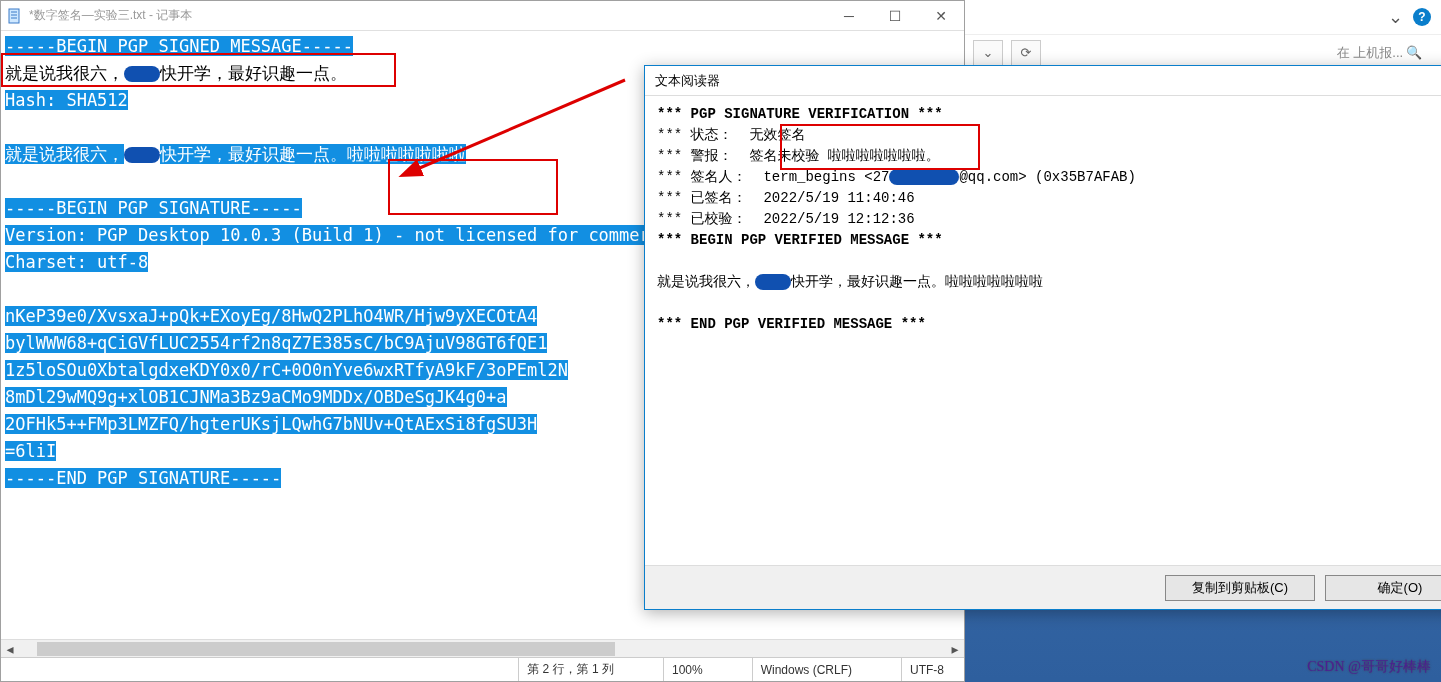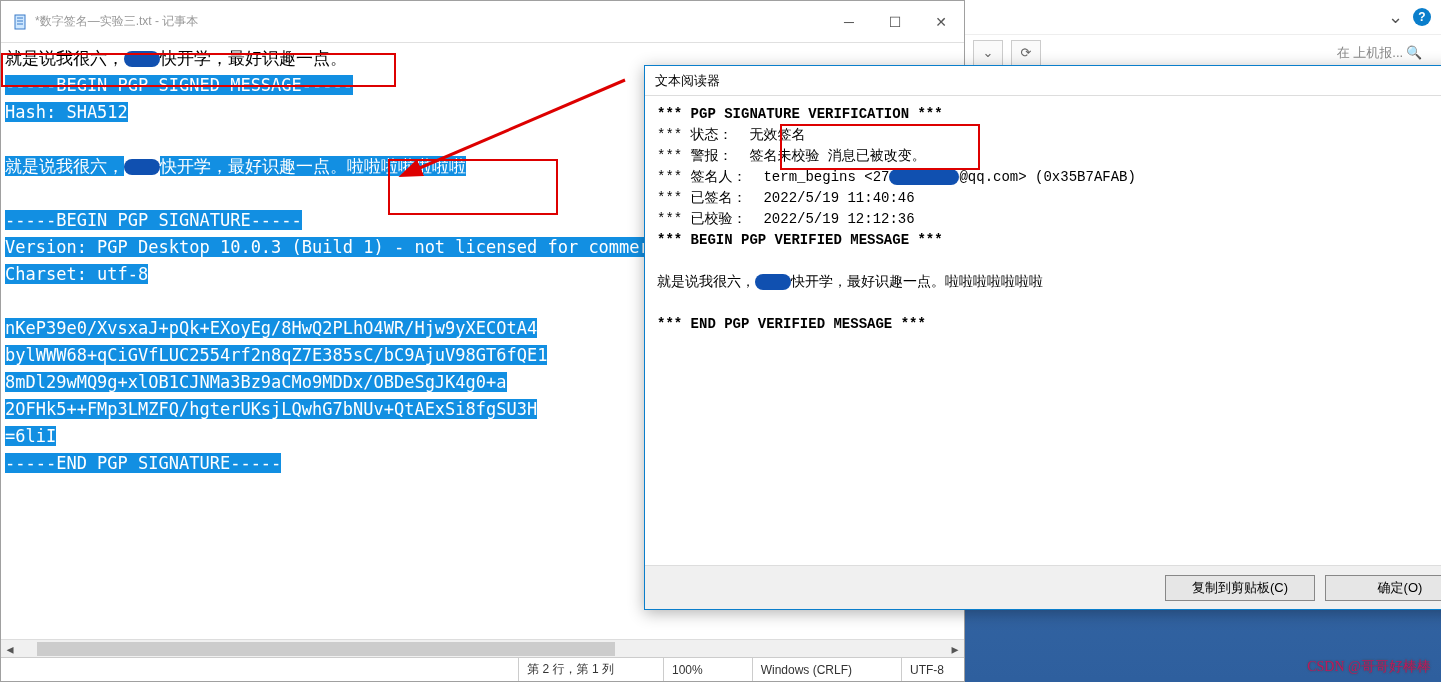--- a/index.html
+++ b/index.html
@@ -1,19 +1,19 @@
 <!DOCTYPE html>
 <html><head>
 <meta charset="utf-8">
 <style>
   * { box-sizing: border-box; margin: 0; padding: 0; }
   body { width: 1441px; height: 682px; font-family: "Segoe UI", "Microsoft YaHei", sans-serif; font-size: 14px; background: #fff; position: relative; overflow: hidden; }
   
   .notepad { position: absolute; left: 0; top: 0; width: 965px; height: 682px; border: 1px solid #a0a0a0; background: #fff; display: flex; flex-direction: column; }
-  .titlebar { display: flex; align-items: center; height: 42px; background: #fff; padding-left: 12px; color: #999; border-bottom: 1px solid #e0e0e0; }
+  .titlebar { display: flex; align-items: center; height: 30px; background: #fff; padding-left: 6px; color: #999; border-bottom: 1px solid #e0e0e0; }
   .titlebar .icon { width: 16px; height: 16px; margin-right: 6px; display: inline-flex; align-items: center; justify-content: center; }
   .titlebar .title { flex: 1; font-size: 12px; }
   .winbtns { display: flex; }
   .winbtn { width: 46px; height: 30px; display: flex; align-items: center; justify-content: center; color: #555; font-family: sans-serif; }
   .menubar { display: flex; height: 22px; align-items: center; padding-left: 6px; font-size: 12px; color: #333; gap: 2px; border-bottom: 1px solid #e0e0e0;}
   .menubar .mitem { padding: 2px 8px; }
   .editor { flex: 1; position: relative; overflow: hidden; padding: 2px 4px; font-family: Consolas, "Microsoft YaHei", monospace; font-size: 17px; line-height: 27px; }
   .hl { background: #128fe2; color: #fff; }
   .redbox1 { position: absolute; left: 1px; top: 53px; width: 395px; height: 34px; border: 2px solid #d00; pointer-events: none; }
   .redbox2 { position: absolute; left: 388px; top: 159px; width: 170px; height: 56px; border: 2px solid #d00; pointer-events: none; }
@@ -35,21 +35,21 @@
   
   .reader { position: absolute; left: 644px; top: 65px; width: 836px; height: 545px; background: #fff; border: 1px solid #0a7ecb; box-shadow: 0 3px 15px rgba(0,0,0,.3); display:flex; flex-direction:column; }
   .reader .dlg-title { height: 30px; background: #fff; display:flex; align-items:center; padding-left:10px; font-size:13px; border-bottom:1px solid #ddd; }
   .reader .body { flex:1; padding: 8px 12px; font-size: 14px; line-height: 21px; font-family: Liberation Mono, monospace; overflow-y: auto; position:relative;}
   .reader .body .sigredbox { position:absolute; left: 135px; top: 28px; width: 200px; height: 46px; border:2px solid #d00; pointer-events:none;}
   .reader .btnrow { height: 44px; display:flex; justify-content:flex-end; align-items:center; gap: 10px; padding-right: 4px; border-top: 1px solid #ddd; background:#f0f0f0;}
   .reader .btn { min-width: 150px; height: 26px; border:1px solid #888; background:#e6e6e6; font-size:13px; display:flex;align-items:center;justify-content:center;}
   .reader .scrollbar { position:absolute; right:0; top:30px; bottom:44px; width:18px; background:#f0f0f0; border-left:1px solid #ddd;}
   .blob { display:inline-block; width:36px; height:16px; background:#1050b0; border-radius:8px; vertical-align:middle;}
   .blob2 { display:inline-block; width:70px; height:16px; background:#1050b0; border-radius:8px; vertical-align:middle;}
-  .watermark { position:absolute; right: 10px; bottom: 6px; color:#be185d; font-size: 14px; font-family: "Microsoft YaHei"; text-shadow: 0 0 2px #444;}
+  .watermark { position:absolute; right: 10px; bottom: 6px; color:#4c1d95; font-size: 14px; font-family: "Microsoft YaHei"; text-shadow: 0 0 2px #444;}
   .mask-svg { width:16px;height:16px; }
 </style>
 </head>
 <body>
 
 <div class="notepad">
   <div class="titlebar">
     <span class="icon">
       <svg class="mask-svg" viewBox="0 0 16 16">
           <rect x="2" y="1" width="10" height="14" fill="#cfe8ff" stroke="#3a7bc8"></rect>
@@ -59,32 +59,33 @@
         </svg>
     </span>
     <span class="title">*数字签名—实验三.txt - 记事本</span>
     <div class="winbtns">
       <div class="winbtn">─</div>
       <div class="winbtn">☐</div>
       <div class="winbtn">✕</div>
     </div>
   </div>
   <div class="editor">
+    <div><span class="hl">-----BEGIN PGP SIGNED MESSAGE-----</span></div>
     <div><span>就是说我很六，</span><span class="blob"></span><span>快开学，最好识趣一点。</span></div>
-    <div><span class="hl">-----BEGIN PGP SIGNED MESSAGE-----</span></div>
     <div><span class="hl">Hash: SHA512</span></div>
     <div>&nbsp;</div>
     <div><span class="hl">就是说我很六，</span><span class="hl blob"></span><span class="hl">快开学，最好识趣一点。</span><span class="hl">啦啦啦啦啦啦啦</span></div>
     <div>&nbsp;</div>
     <div><span class="hl">-----BEGIN PGP SIGNATURE-----</span></div>
     <div><span class="hl">Version: PGP Desktop 10.0.3 (Build 1) - not licensed for commercia</span></div>
     <div><span class="hl">Charset: utf-8</span></div>
     <div>&nbsp;</div>
     <div><span class="hl">nKeP39e0/XvsxaJ+pQk+EXoyEg/8HwQ2PLhO4WR/Hjw9yXECOtA4</span></div>
     <div><span class="hl">bylWWW68+qCiGVfLUC2554rf2n8qZ7E385sC/bC9AjuV98GT6fQE1</span></div>
+    <div><span class="hl">1z5loSOu0XbtalgdxeKDY0x0/rC+0O0nYve6wxRTfyA9kF/3oPEml2N</span></div>
     <div><span class="hl">8mDl29wMQ9g+xlOB1CJNMa3Bz9aCMo9MDDx/OBDeSgJK4g0+a</span></div>
     <div><span class="hl">2OFHk5++FMp3LMZFQ/hgterUKsjLQwhG7bNUv+QtAExSi8fgSU3H</span></div>
     <div><span class="hl">=6liI</span></div>
     <div><span class="hl">-----END PGP SIGNATURE-----</span></div>
   </div>
   <div class="hscroll">
     <div class="arrowbtn">◂</div>
     <div class="thumb"></div>
     <div style="flex:1"></div>
     <div class="arrowbtn">▸</div>
@@ -120,21 +121,21 @@
     <div class="navbtn">⟳</div>
     <div class="searchbox"><span>在 上机报...</span> 🔍</div>
   </div>
 </div>
 
 <div class="reader">
   <div class="dlg-title">文本阅读器</div>
   <div class="body">
     <div style="font-weight:bold;">*** PGP SIGNATURE VERIFICATION ***</div>
     <div><span>*** 状态：</span>&nbsp;&nbsp;<span>无效签名</span></div>
-    <div><span>*** 警报：</span>&nbsp;&nbsp;<span>签名未校验 消息已被改变。</span></div>
+    <div><span>*** 警报：</span>&nbsp;&nbsp;<span>签名未校验 啦啦啦啦啦啦啦。</span></div>
     <div><span>*** 签名人：</span>&nbsp;&nbsp;<span>term_begins &lt;27</span><span class="blob2"></span><span>@qq.com&gt; (0x35B7AFAB)</span></div>
     <div><span>*** 已签名：</span>&nbsp;&nbsp;<span>2022/5/19 11:40:46</span></div>
     <div><span>*** 已校验：</span>&nbsp;&nbsp;<span>2022/5/19 12:12:36</span></div>
     <div style="font-weight:bold;">*** BEGIN PGP VERIFIED MESSAGE ***</div>
     <div>&nbsp;</div>
     <div><span>就是说我很六，</span><span class="blob"></span><span>快开学，最好识趣一点。啦啦啦啦啦啦啦</span></div>
     <div>&nbsp;</div>
     <div style="font-weight:bold;">*** END PGP VERIFIED MESSAGE ***</div>
     <div class="sigredbox"></div>
   </div>

